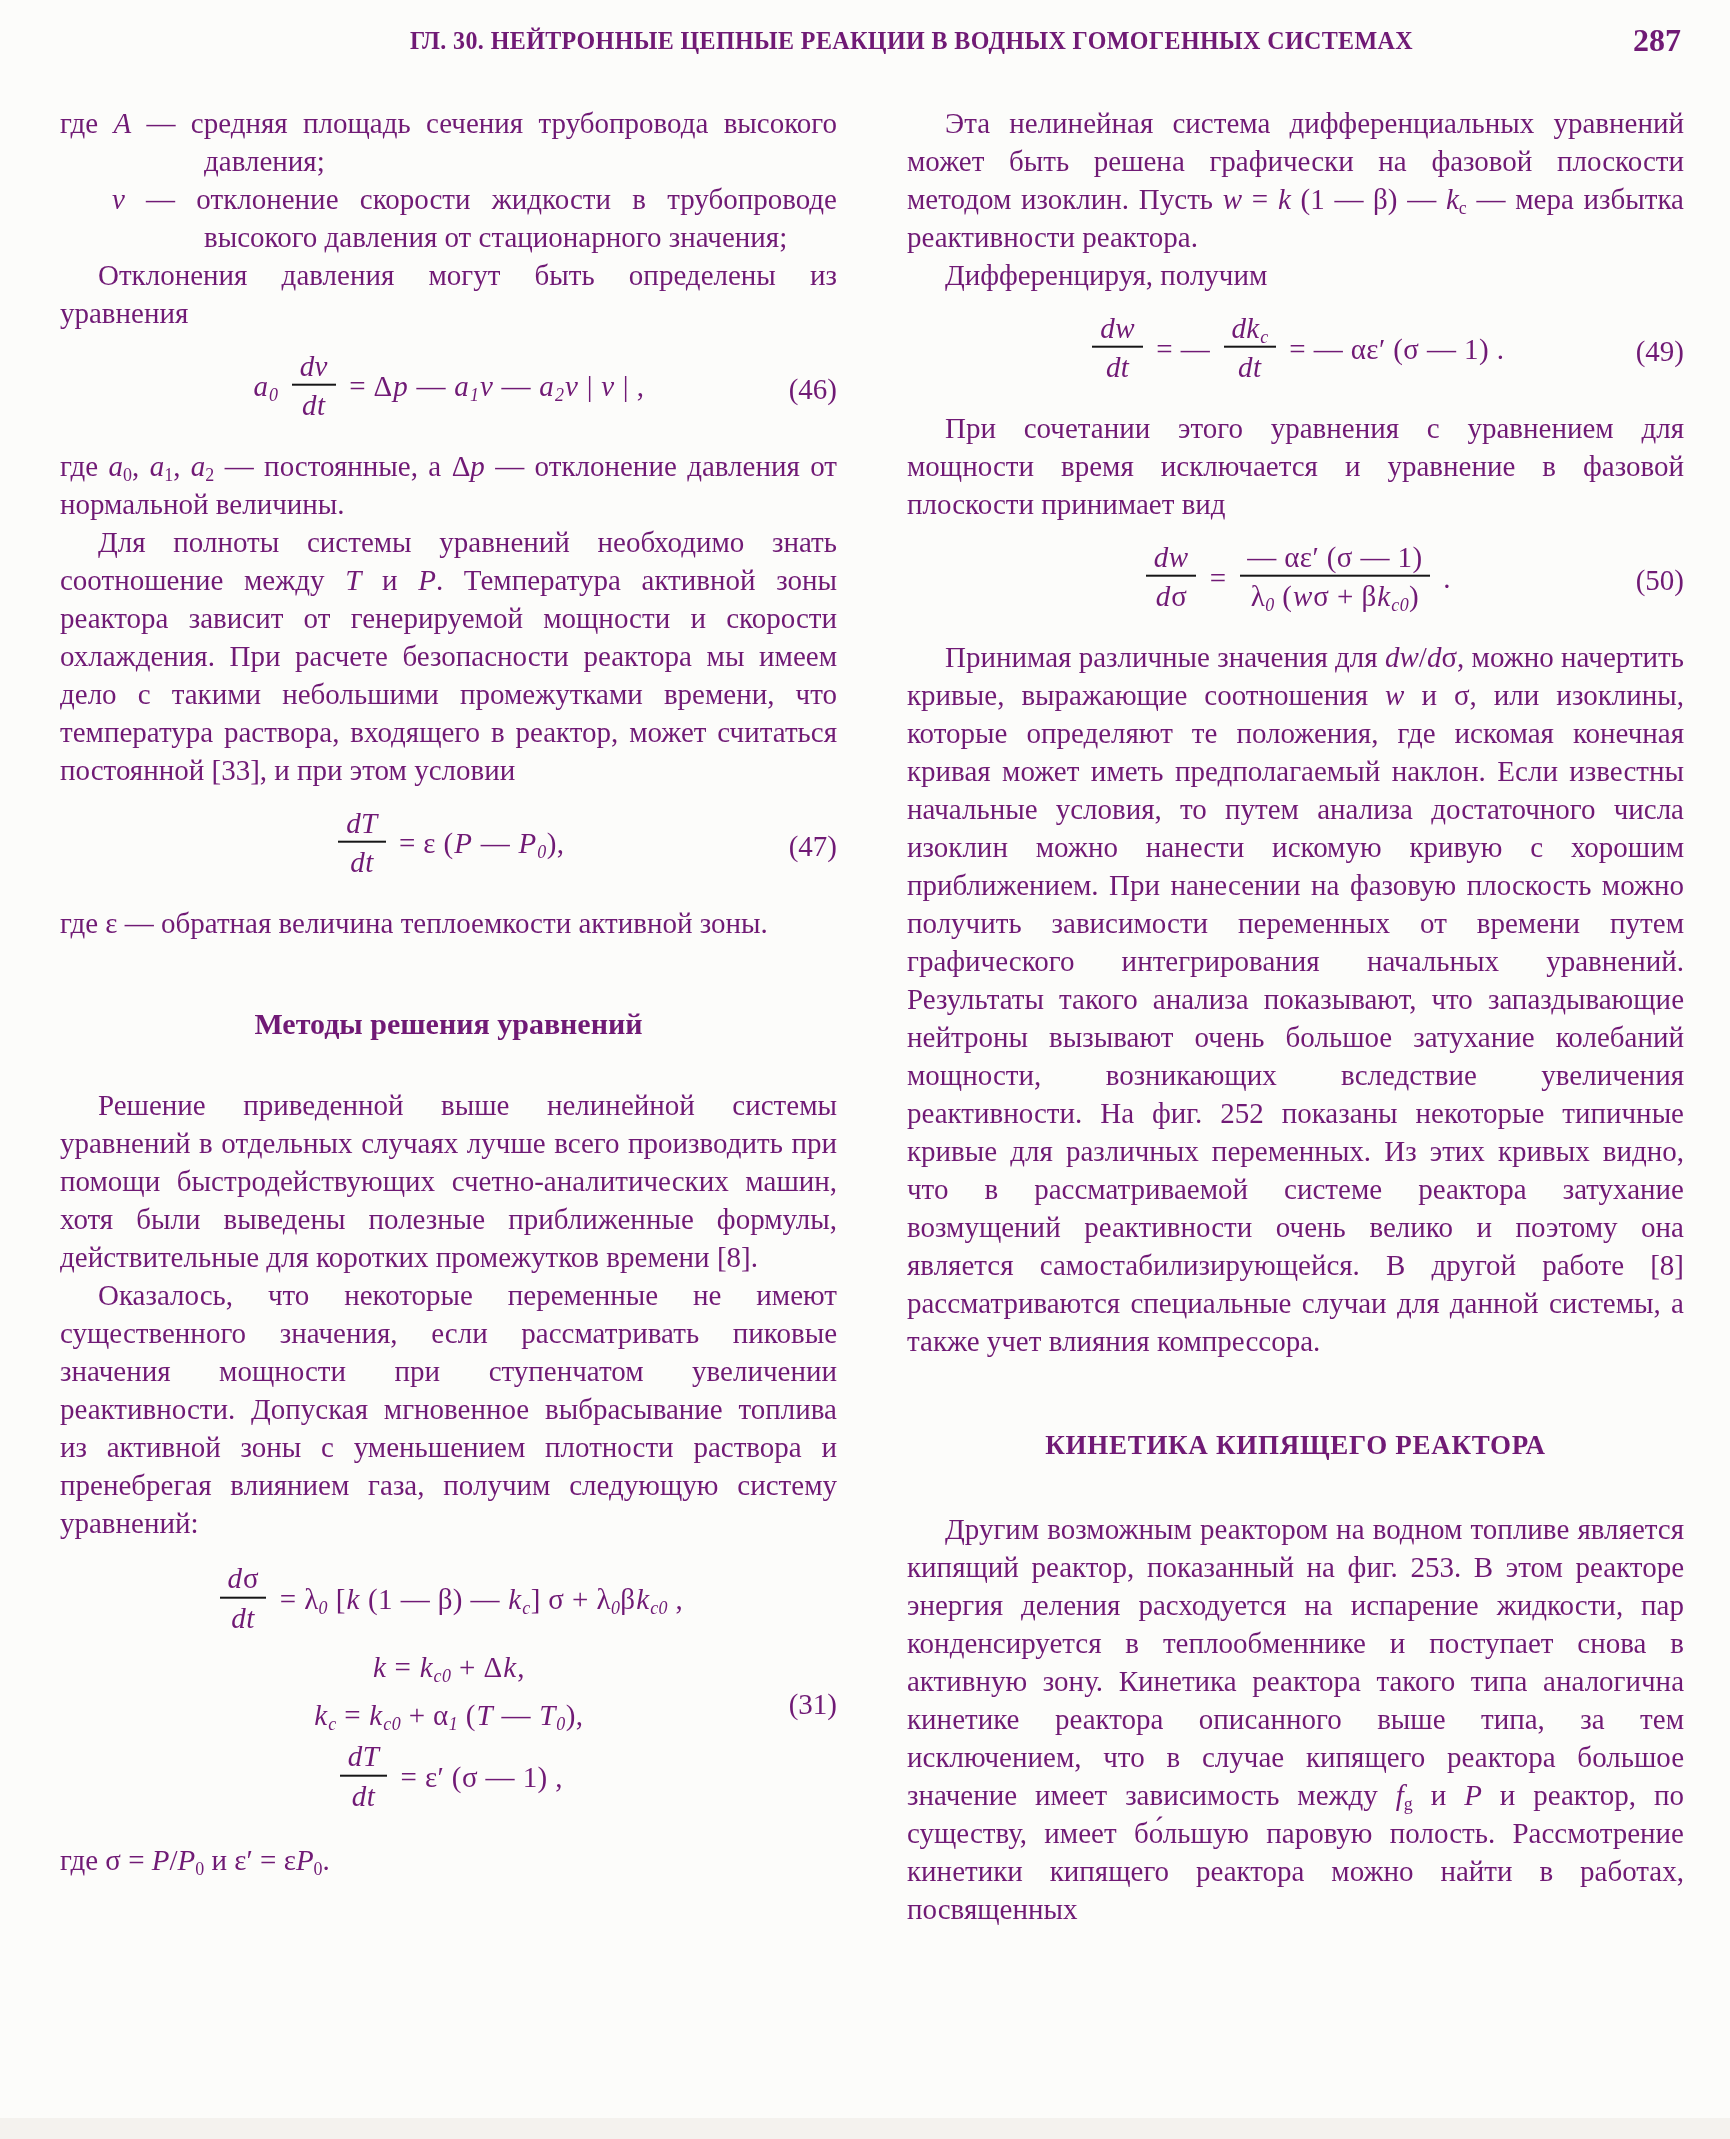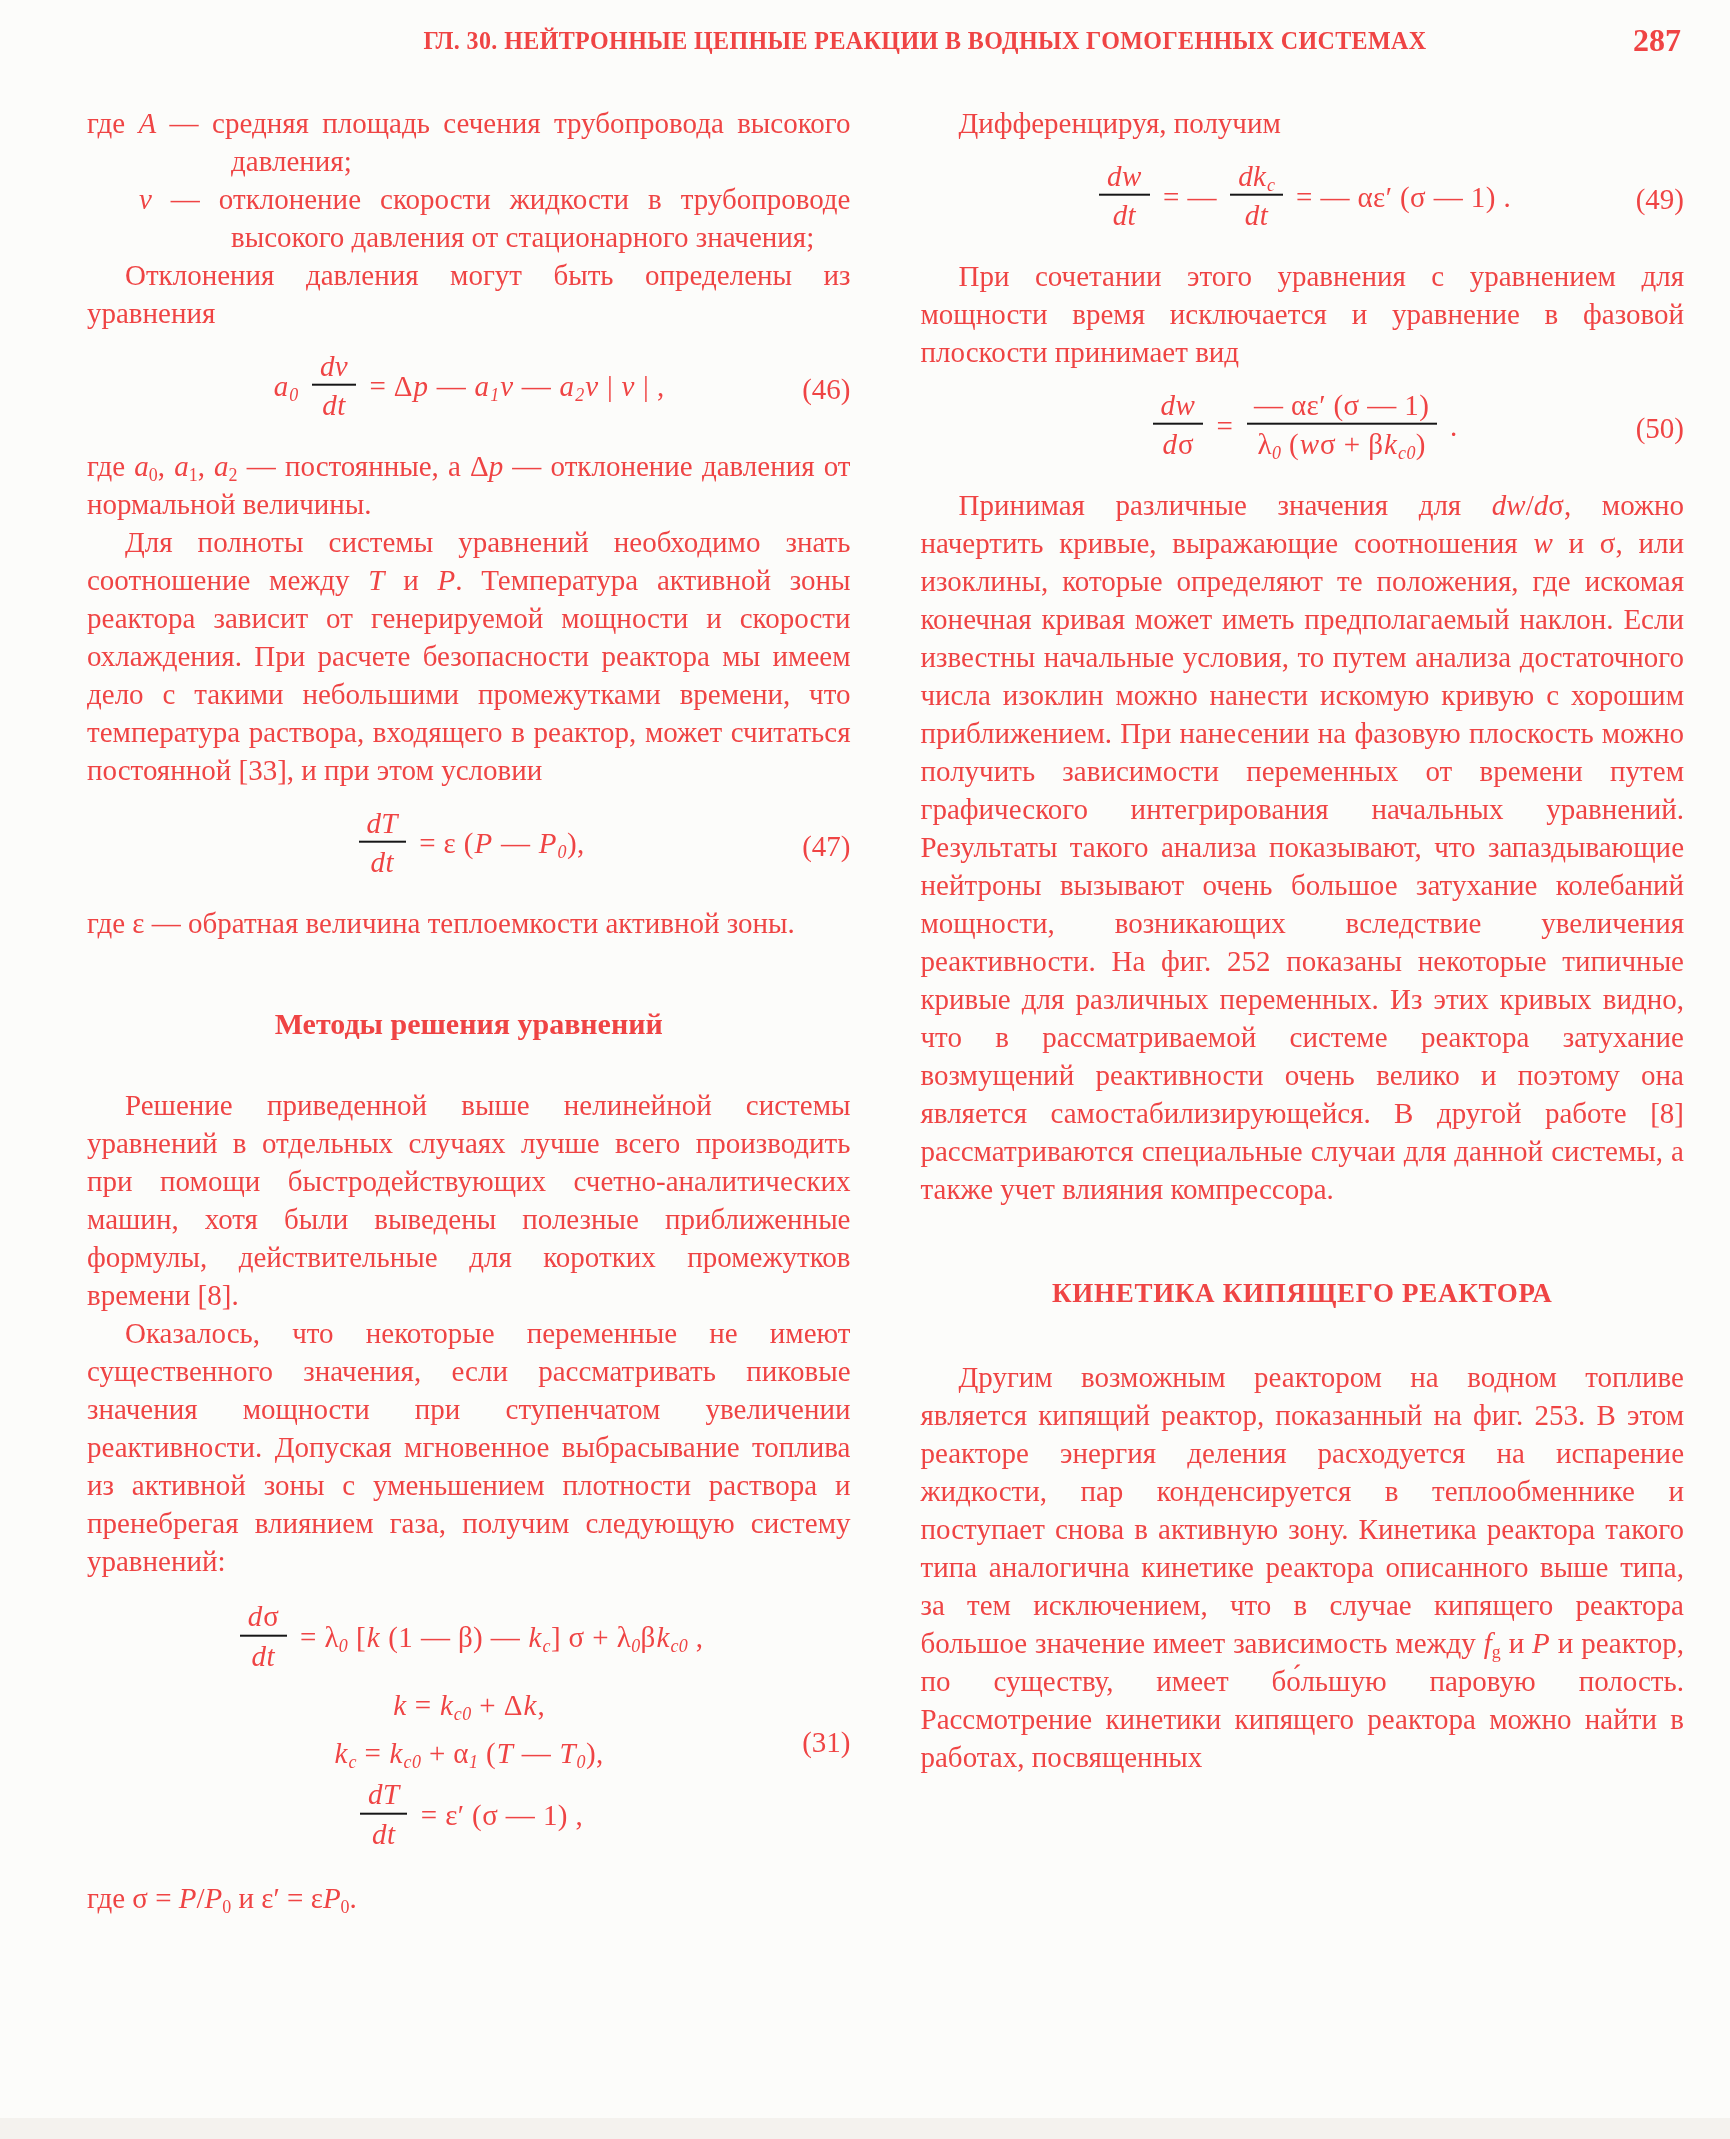--- a/index.html
+++ b/index.html
@@ -5,27 +5,27 @@
   html, body {
     margin: 0; padding: 0;
     background: #f4f2ee;
   }
   .page {
     position: relative;
     width: 1731px;
     height: 2118px;
     margin: 0 auto;
     background: #fcfcfa;
-    color: #ef4444;
+    color: #701a75;
     font-family: "Liberation Serif", "DejaVu Serif", serif;
     font-size: 29px;
     line-height: 38px;
     overflow: hidden;
     box-sizing: border-box;
-    padding: 19px 47px 0 87px;
+    padding: 19px 47px 0 60px;
   }
   
   .page-header {
     position: relative;
     height: 43px;
     margin-bottom: 42px;
   }
   .chapter-title {
     position: absolute;
     left: 238px; right: 159px;
@@ -179,20 +179,21 @@
         </div>
         <span class="eq-num block-num">(31)</span>
       </div>
 
       <p class="para">где σ = <i>P</i>/<i>P</i><sub>0</sub> и ε′ = ε<i>P</i><sub>0</sub>.</p>
 
     </div>
 
     <div class="col">
 
+      <p class="para indent">Эта нелинейная система дифференциальных уравнений может быть решена графически на фазовой плоскости методом изоклин. Пусть <i>w</i> = <i>k</i> (1 — β) — <i>k</i><sub>c</sub> — мера избытка реактивности реактора.</p>
 
       <p class="para indent">Дифференцируя, получим</p>
 
       <div class="eq-row">
         <span class="eq"><span class="frac">
               <span class="num"><i>dw</i></span>
               <span class="den"><i>dt</i></span>
             </span><span> = — </span><span class="frac">
               <span class="num"><i>dk</i><sub>c</sub></span>
               <span class="den"><i>dt</i></span>

